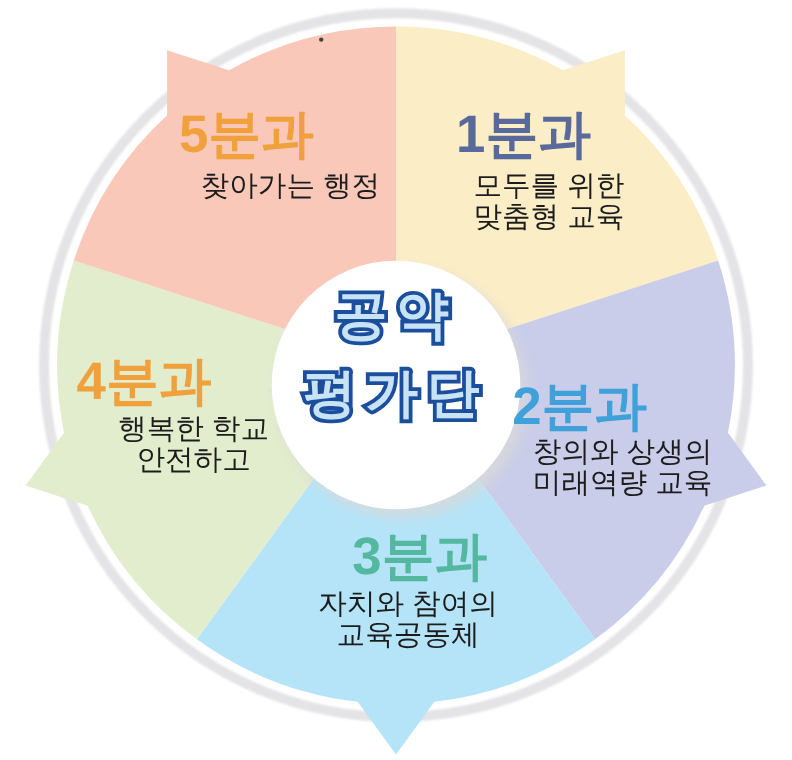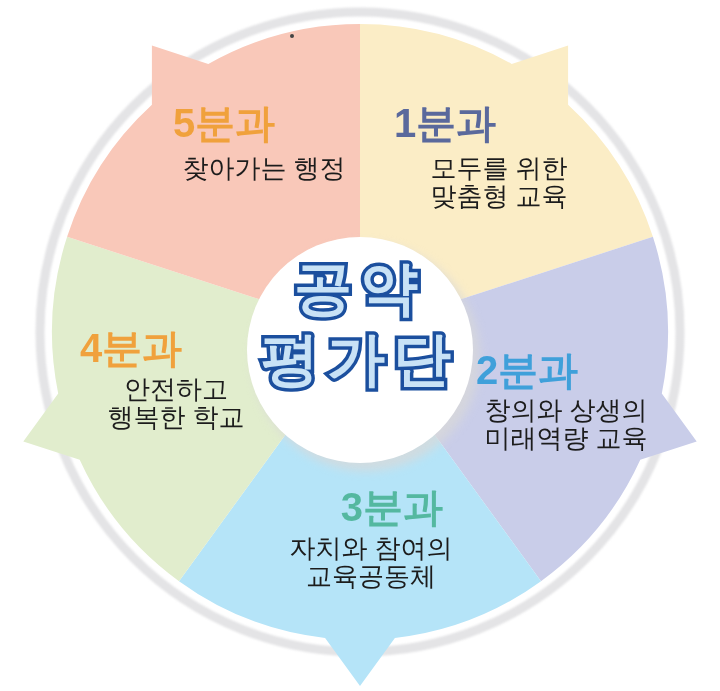--- a/index.html
+++ b/index.html
@@ -5,38 +5,38 @@
   html,body{margin:0;padding:0;background:#ffffff;}
   .stage{
     position:relative;width:720px;height:691px;background:#ffffff;overflow:hidden;
     font-family:"Liberation Sans","DejaVu Sans",sans-serif;
   }
   .stage svg{position:absolute;left:0;top:0;}
   .ring{filter:blur(1.2px);}
   .center-shadow{filter:blur(5px);opacity:.75;}
   .seg-head{
     position:absolute;width:200px;text-align:center;
-    font-size:40px;line-height:44px;font-weight:600;letter-spacing:0px;white-space:nowrap;
+    font-size:48px;line-height:44px;font-weight:600;letter-spacing:0px;white-space:nowrap;
   }
   .seg-body{
     position:absolute;width:240px;text-align:center;color:#1c1c1c;
     font-size:26px;line-height:28px;font-weight:500;white-space:nowrap;
   }
   .seg-body span{display:block;}
   .center-title{
     position:absolute;left:180px;top:252px;width:360px;text-align:center;
-    font-size:58px;line-height:71px;font-weight:bold;letter-spacing:8px;
+    font-size:48px;line-height:71px;font-weight:bold;letter-spacing:8px;
     -webkit-text-stroke-width:7px;
     paint-order:stroke fill;
     white-space:nowrap;
   }
   .center-title span{display:block;}
   .speck{position:absolute;left:290px;top:34px;width:4px;height:4px;border-radius:50%;background:#444;}
   
-  .h-s1{left:345px;top:101px;}
+  .h-s1{left:376px;top:101px;}
   .h-s2{left:427px;top:348px;}
   .h-s3{left:243px;top:485px;}
   .h-s4{left:31px;top:326px;}
   .h-s5{left:124px;top:101px;}
   
   .b-s1{left:379px;top:154px;}
   .b-s2{left:446px;top:396px;}
   .b-s3{left:251px;top:534px;}
   .b-s4{left:56px;top:375px;}
   .b-s5{left:144px;top:154px;}
@@ -82,22 +82,22 @@
   </div>
 
   <div class="seg-head h-s3" style="color: rgb(84, 184, 160); text-align: right;">3분과</div>
   <div class="seg-body b-s3">
     <span>자치와 참여의</span>
     <span>교육공동체</span>
   </div>
 
   <div class="seg-head h-s4" style="color: rgb(240, 161, 60);">4분과</div>
   <div class="seg-body b-s4">
+    <span>행복한 학교</span>
     <span>안전하고</span>
-    <span>행복한 학교</span>
   </div>
 
   <div class="seg-head h-s5" style="color: rgb(240, 161, 60);">5분과</div>
   <div class="seg-body b-s5">
     <span>찾아가는 행정</span>
   </div>
 
   <div class="speck"></div>
 
 </div>

